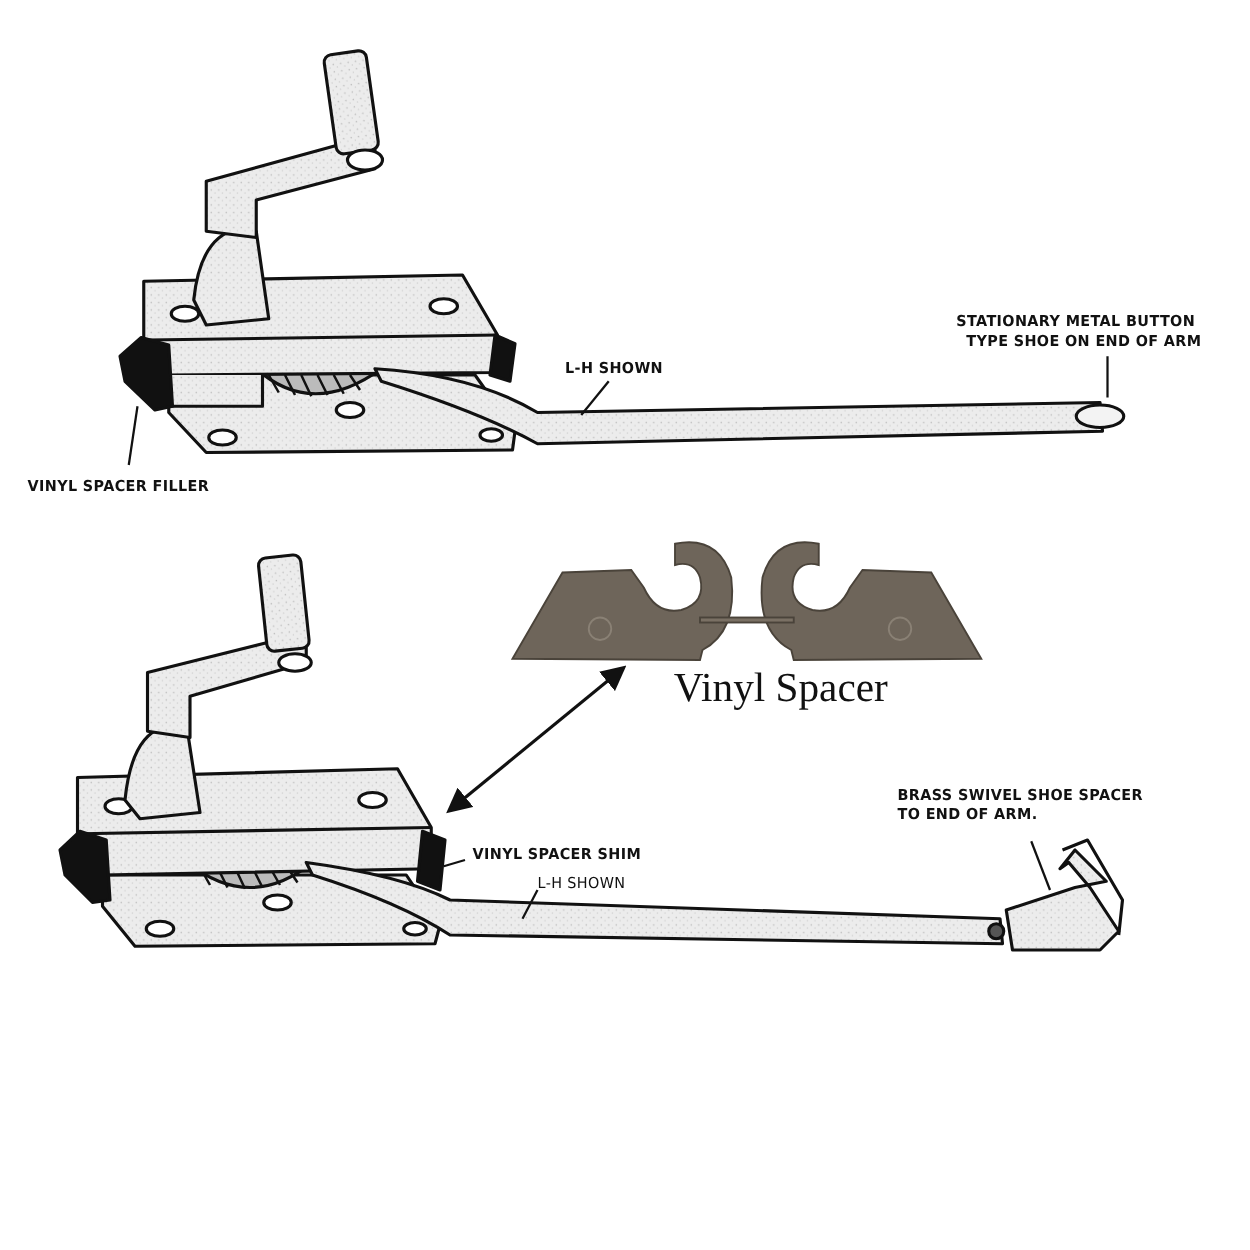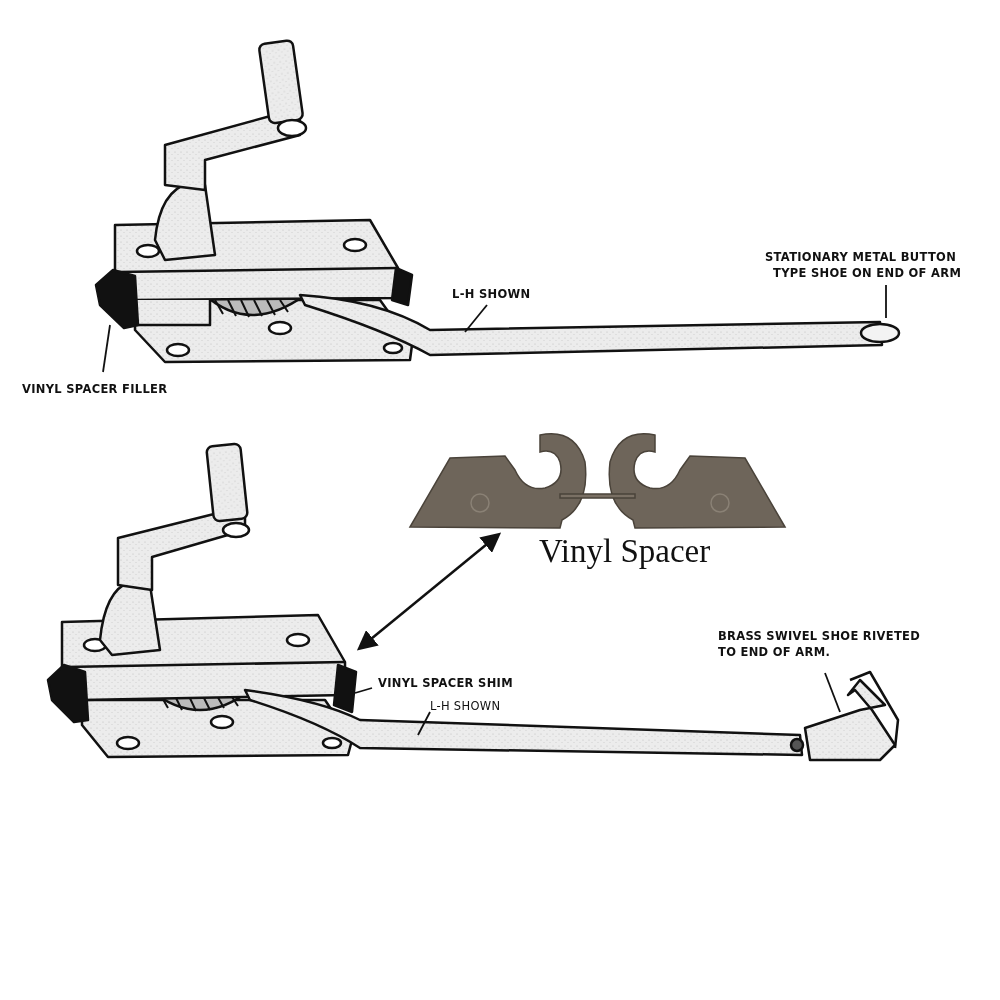--- a/index.html
+++ b/index.html
@@ -100,19 +100,19 @@
 <div class="lbl" style="left:765px; top:250px; text-align:left;">
   <div>STATIONARY METAL BUTTON</div>
   <div style="padding-left:8px;text-align:right;">TYPE SHOE ON END OF ARM</div>
 </div>
 <div class="lbl" style="left:452px; top:287px;">L-H SHOWN</div>
 <div class="lbl" style="left:22px; top:382px;text-align:center;">VINYL SPACER FILLER</div>
 
 <div class="lbl-serif" style="left:508px; top:533px;margin-left:31px;">Vinyl Spacer</div>
 
 <div class="lbl" style="left:718px; top:629px;">
-  <div>BRASS SWIVEL SHOE RIVETED</div>
+  <div>BRASS SWIVEL SHOE SPACER</div>
   <div>TO END OF ARM.</div>
 </div>
 <div class="lbl" style="left:378px; top:676px;text-align:right;">VINYL SPACER SHIM</div>
 <div class="lbl" style="left:430px; top:699px; font-weight:normal;">L-H SHOWN</div>
 
 </div>
 
 </body></html>

